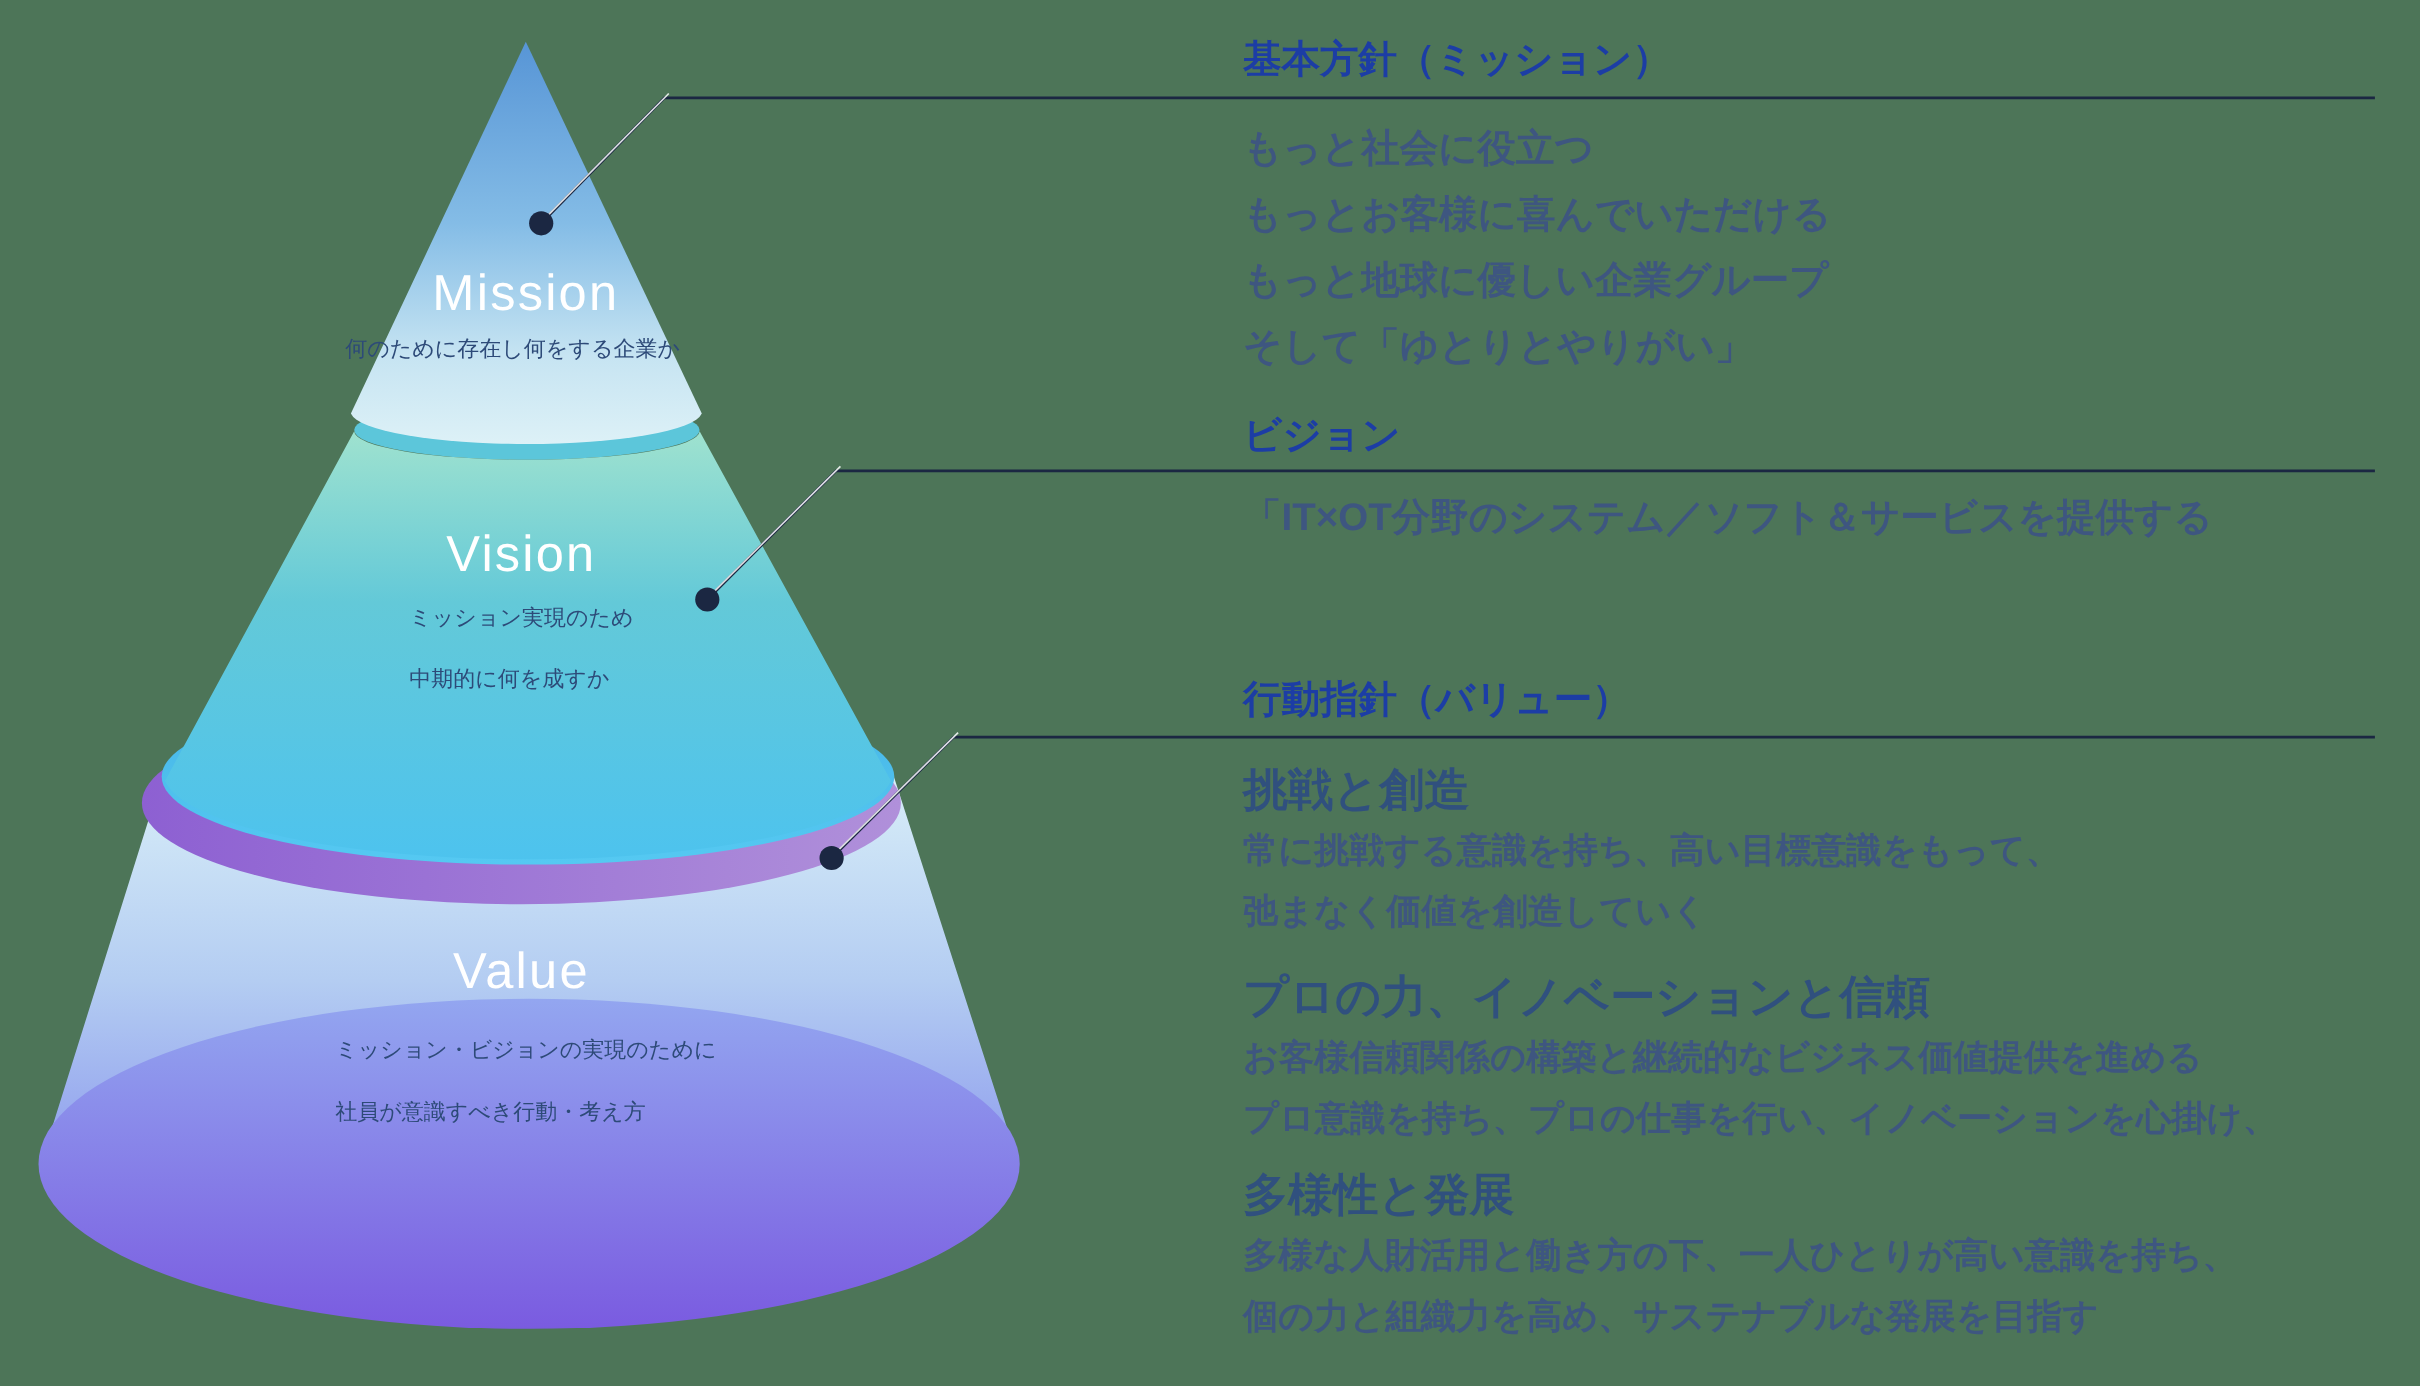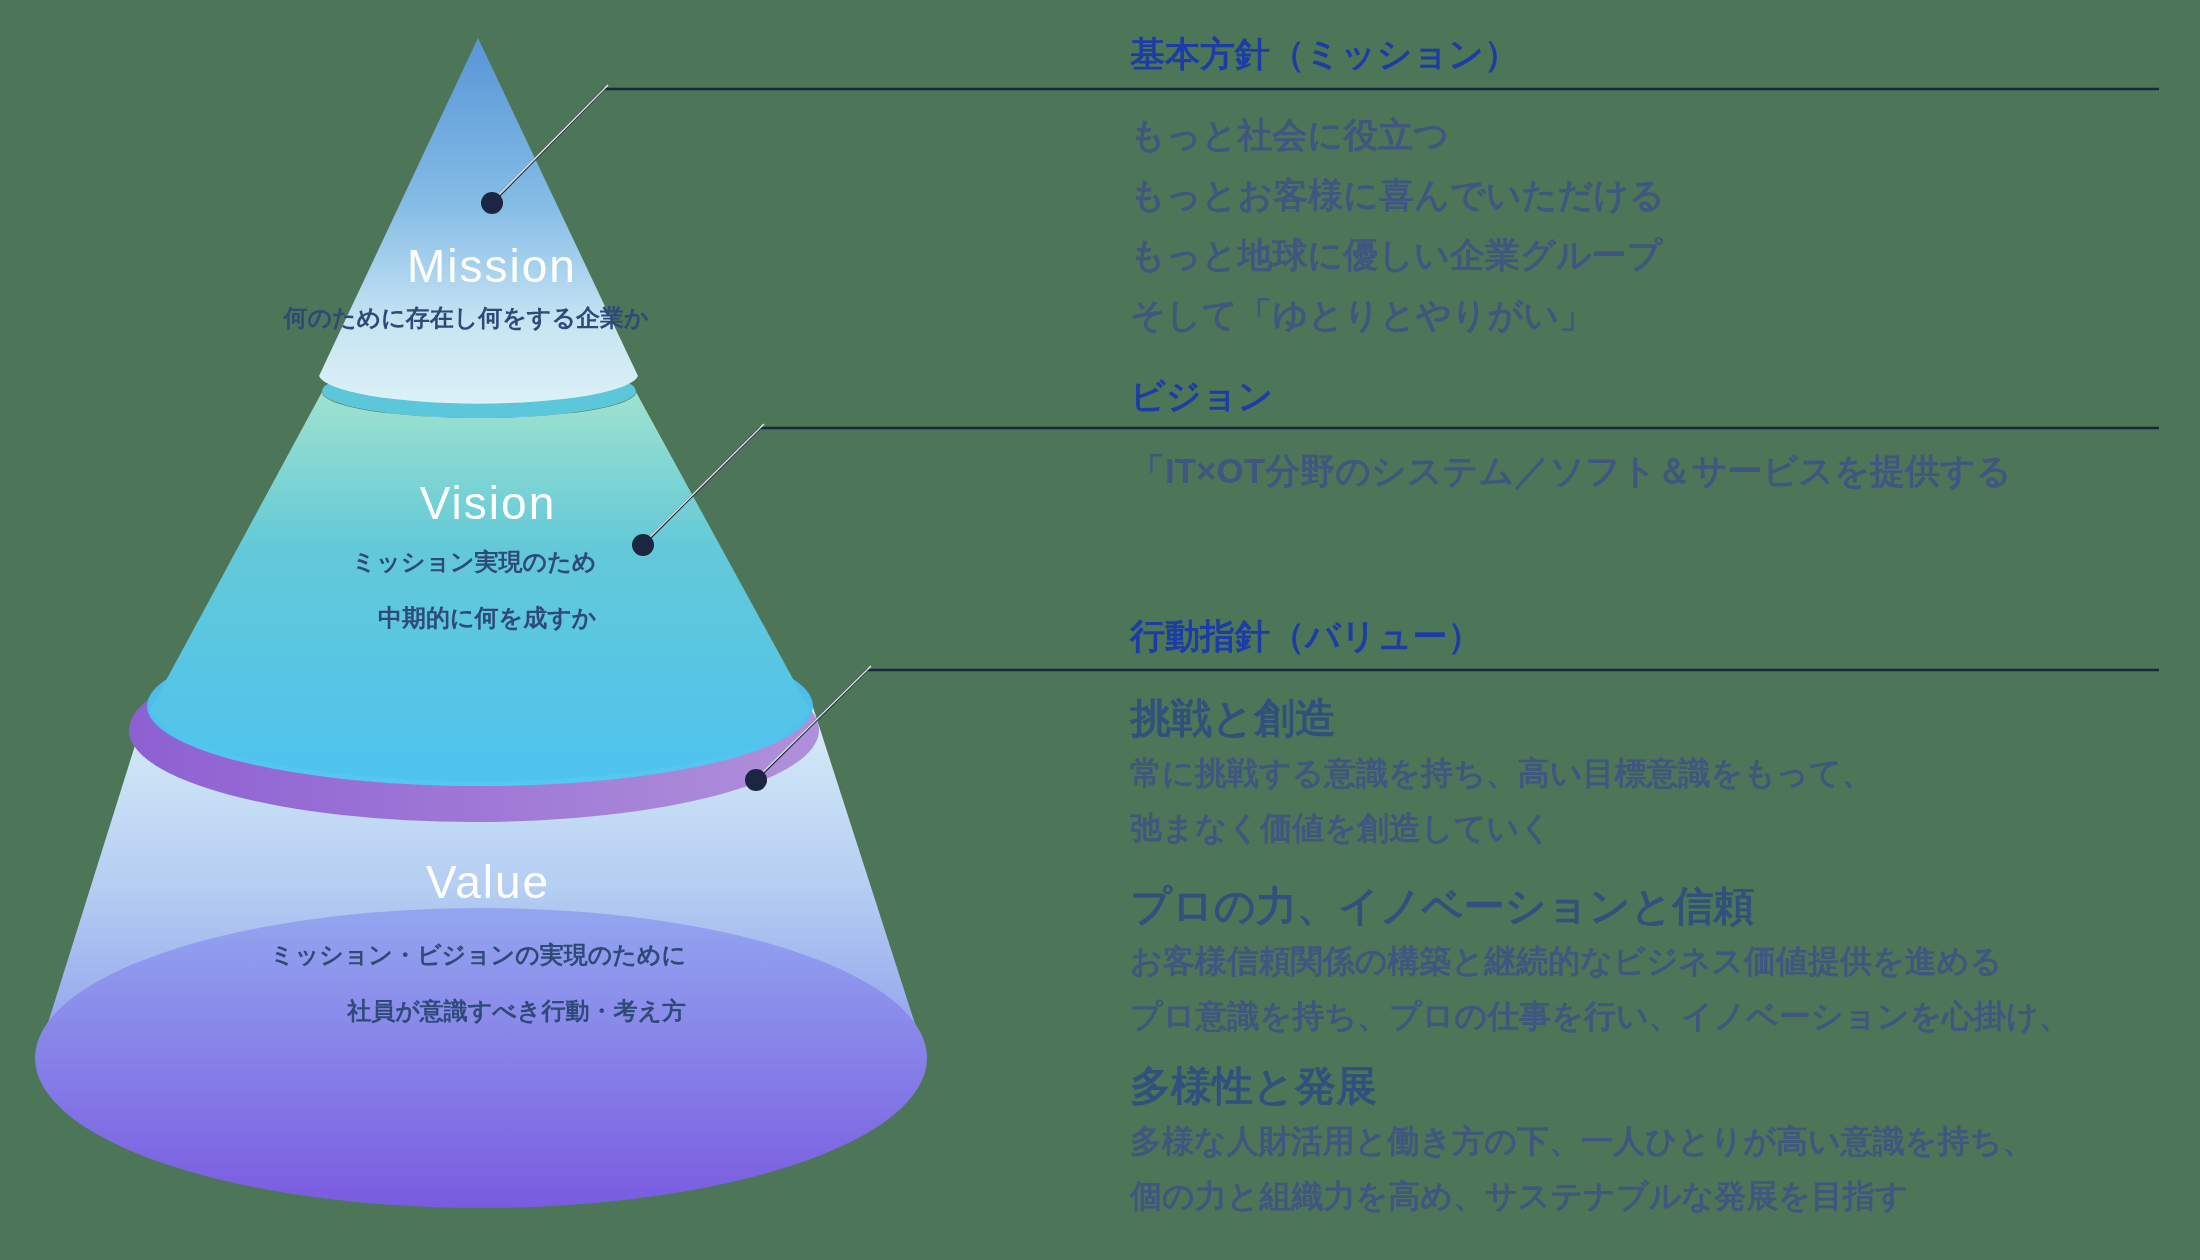--- a/index.html
+++ b/index.html
@@ -8,26 +8,26 @@
     background:var(--background,#4d7558);
     font-family:"Liberation Sans","DejaVu Sans",sans-serif;
   }
   .stage{position:absolute;inset:0;}
   svg.cone{position:absolute;left:0;top:0;}
 
   
   .cone-label{
     position:absolute;transform:translateX(-50%);
     color:var(--white,#fff);font-size:46px;font-weight:500;letter-spacing:2px;
-    white-space:nowrap;line-height:54px;margin-left:14px;
+    white-space:nowrap;line-height:54px;
   }
   .cone-caption{
     position:absolute;transform:translateX(-50%);
-    color:var(--caption-navy,#2d4a78);font-size:24px;font-weight:700;
-    white-space:nowrap;text-align:right;line-height:56px;
+    color:var(--caption-navy,#2d4a78);font-size:20px;font-weight:400;
+    white-space:nowrap;text-align:left;line-height:56px;
   }
   .cap-mission{line-height:34px;}
 
   
   .sec-heading{
     position:absolute;left:1130px;
     color:var(--heading-blue,#1c3da5);font-size:35px;font-weight:700;
     line-height:40px;white-space:nowrap;
   }
   .sec-body{

